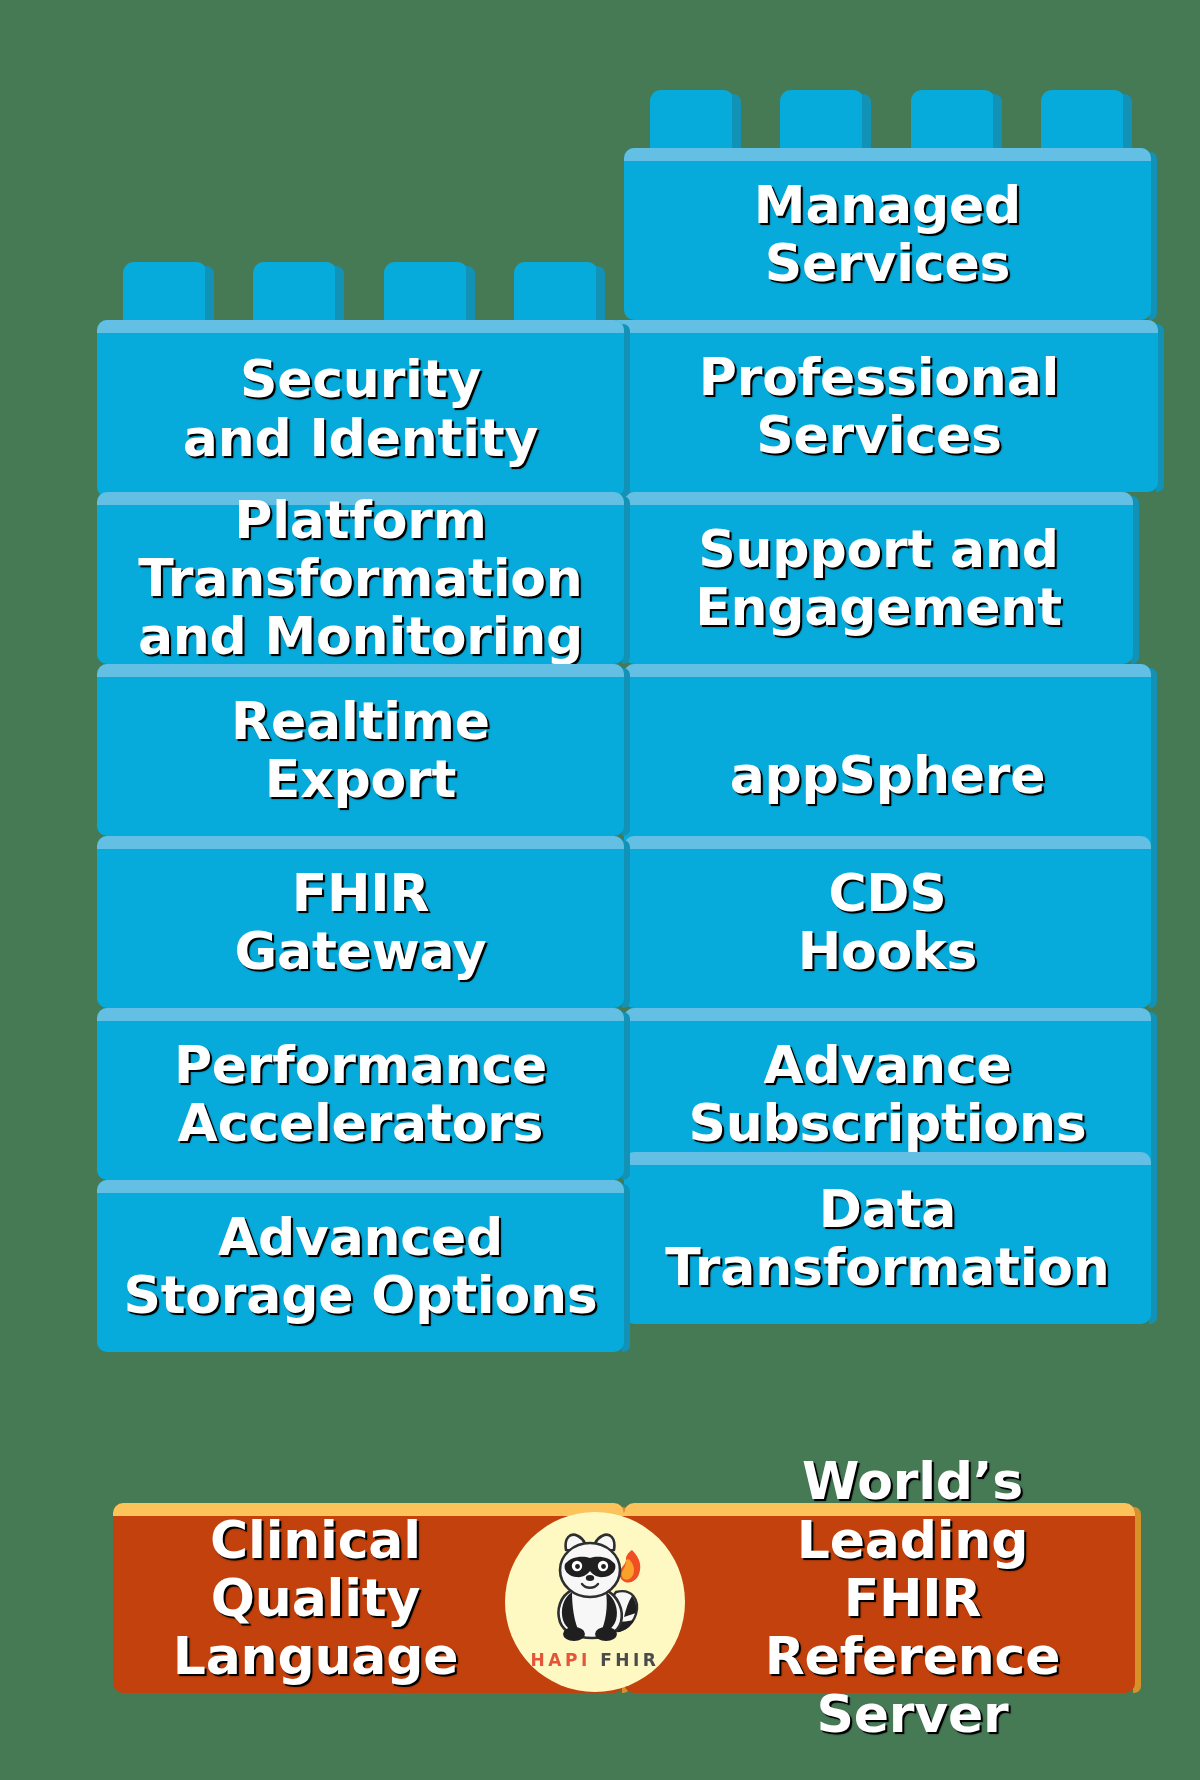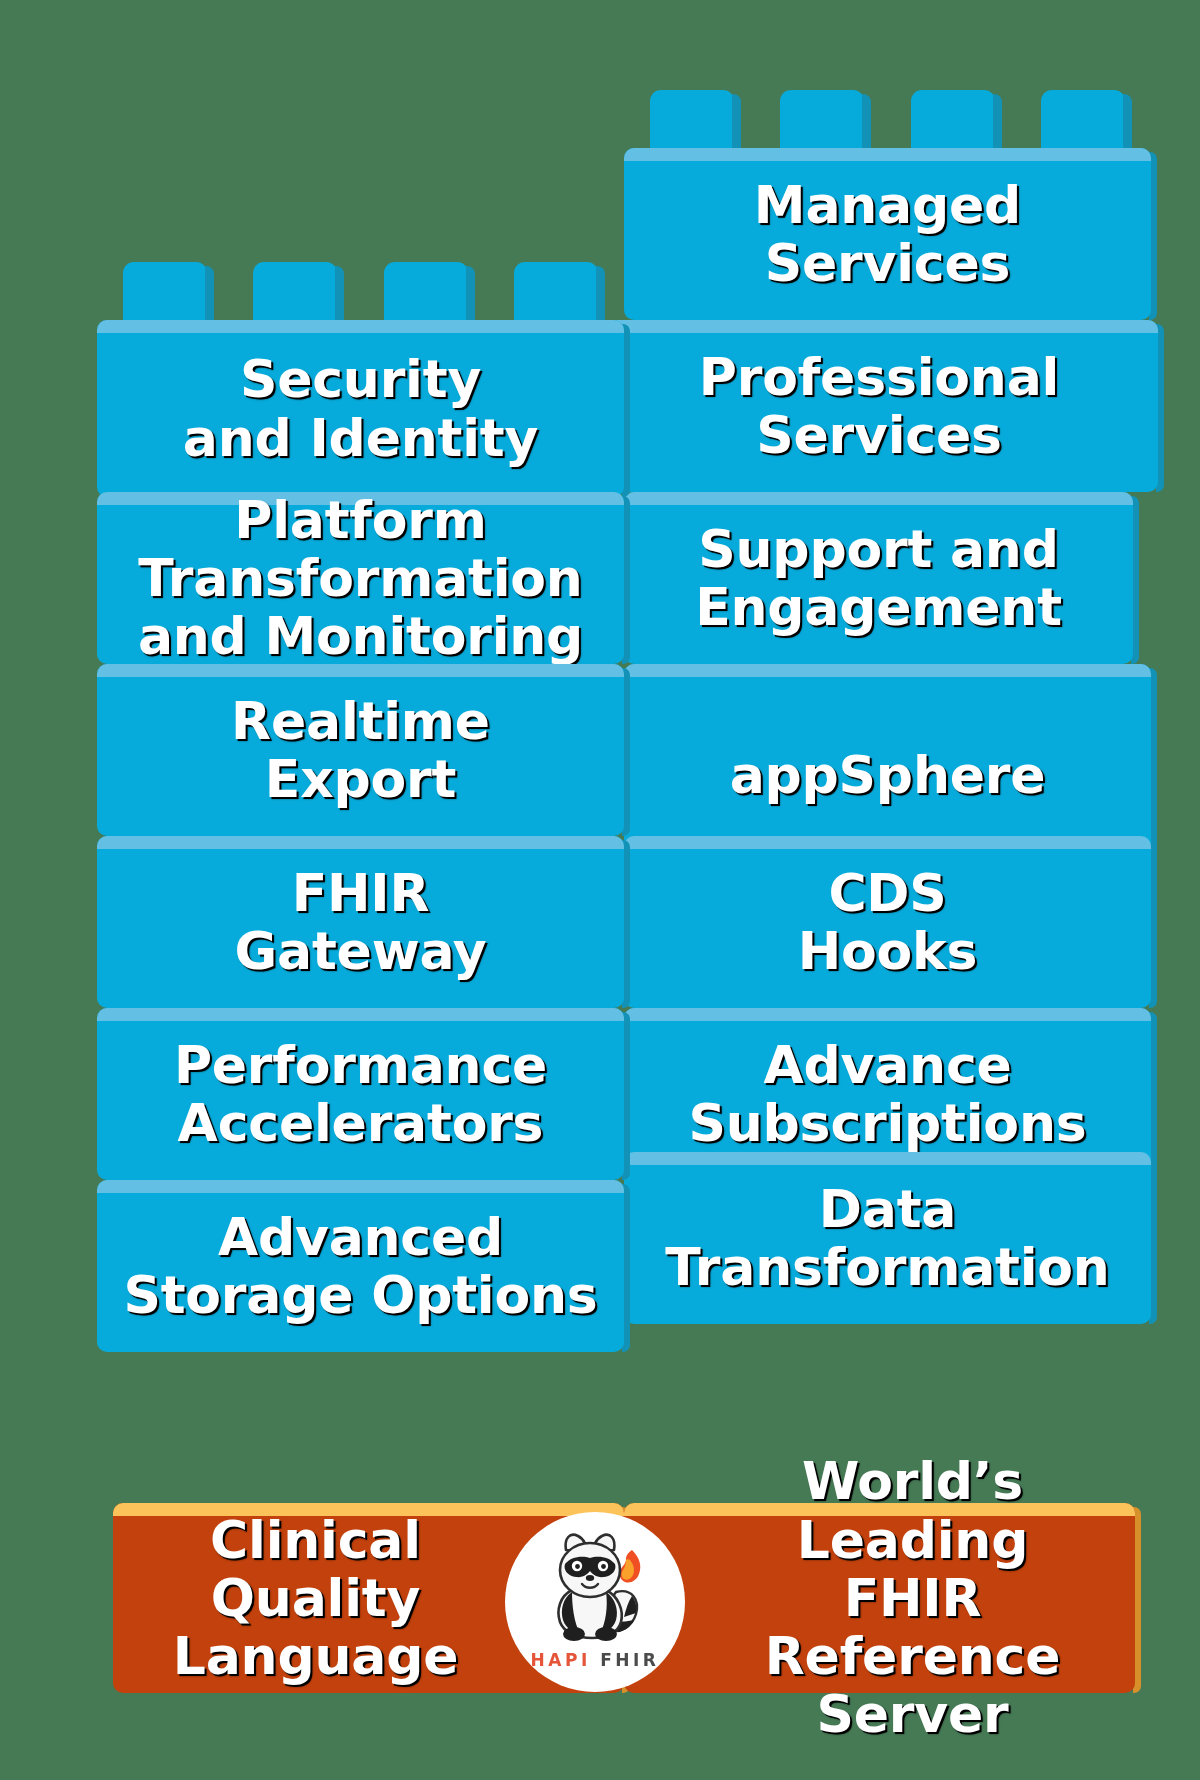--- a/index.html
+++ b/index.html
@@ -112,21 +112,21 @@
 
   
 
   #hapi-logo {
     position: absolute;
     left: 505px;
     top: 1512px;
     width: 180px;
     height: 180px;
     border-radius: 50%;
-    background: #ffffff;
+    background: #fef9c3;
     z-index: 40;
     display: flex;
     align-items: center;
     justify-content: center;
   }
   #hapi-logo svg { display: block; }
 </style>
 </head>
 <body>
 

